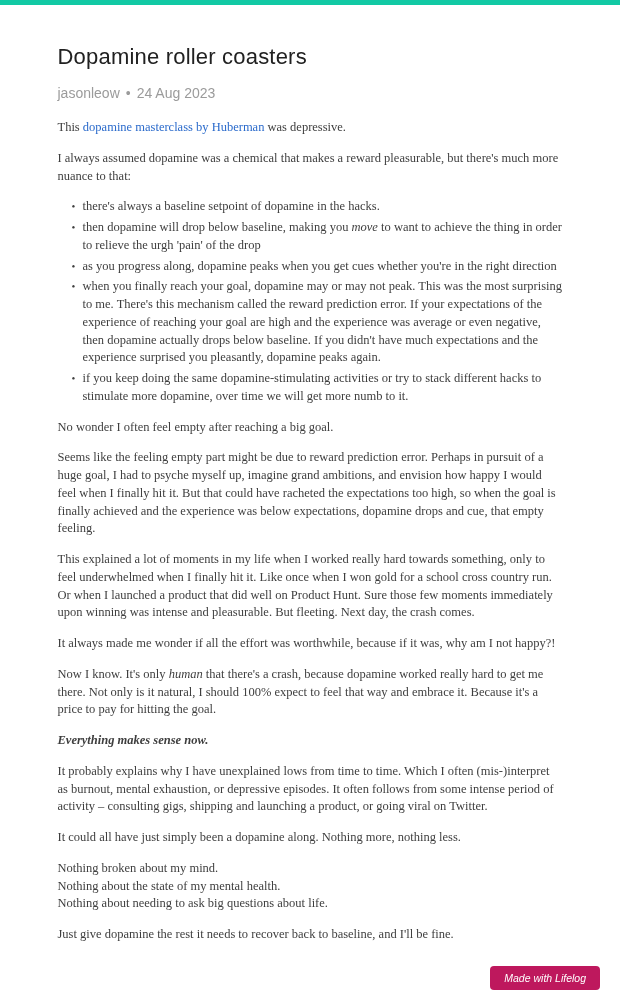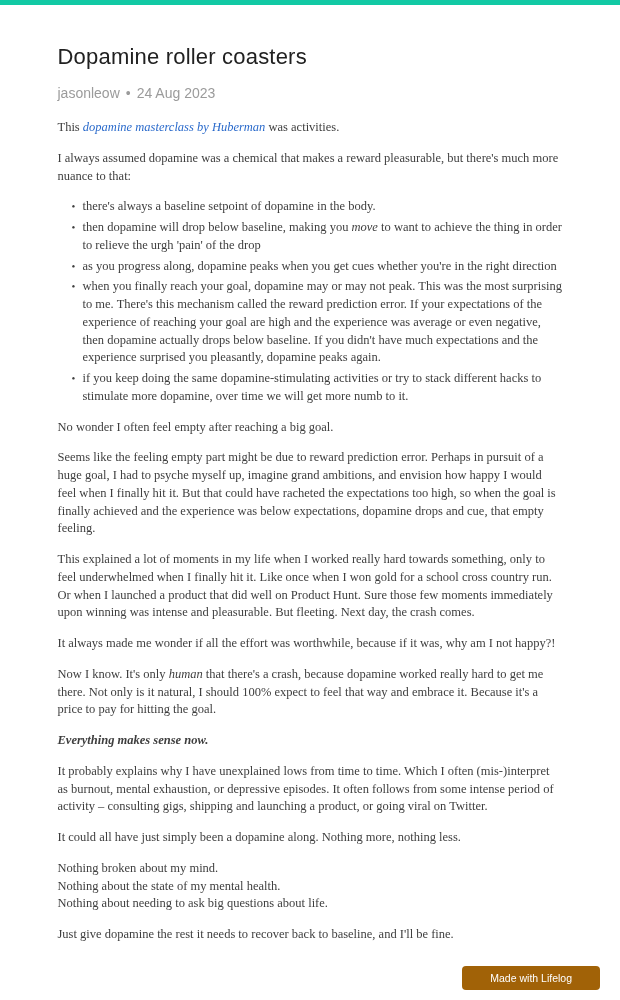--- a/index.html
+++ b/index.html
@@ -23,63 +23,63 @@
     letter-spacing: 0.2px;
   }
   .post-meta {
     font-family: "Liberation Sans", "DejaVu Sans", sans-serif;
     font-size: 14px; color: #9b9b9b; margin-top: 15px;
     display: flex; align-items: center; gap: 6px;
   }
   .body-text { margin-top: 18px; font-size: 12.5px; line-height: 1.42; }
   .body-text p { margin: 0 0 13px 0; }
   .body-text a {
-    color: #2a6acb; text-decoration: none; cursor: pointer; font-style: italic;
+    color: #2a6acb; text-decoration: none; cursor: pointer;
   }
   ul.bullet-list { list-style: none; margin: 0 0 13px 14px; }
   ul.bullet-list li {
     position: relative; padding-left: 11px; margin-bottom: 3px;
   }
   ul.bullet-list li::before {
     content: "•"; position: absolute; left: 0; top: 0; color: #3e3e3e;
     font-size: 11px; line-height: 1.6;
   }
   em.inline-em { font-style: italic; }
   p.emphasis-line { font-weight: bold; font-style: italic; }
   .badge {
     position: absolute; right: 20px; bottom: 10px;
-    background: #a16207; color: #ffffff;
+    background: #be185d; color: #ffffff;
     font-family: "Liberation Sans", "DejaVu Sans", sans-serif;
-    font-size: 10.5px; padding: 6px 28px; border-radius: 4px;
-    cursor: pointer; text-decoration: none;
+    font-size: 10.5px; padding: 6px 14px; border-radius: 4px;
+    cursor: pointer; text-decoration: none; font-style: italic;
   }
 </style>
 </head>
 <body>
 
 <div class="accent-bar"></div>
 
 <div class="container">
 
   <h1 class="post-title">Dopamine roller coasters</h1>
 
   <div class="post-meta">
     <span>jasonleow</span>
     <span>•</span>
     <span>24 Aug 2023</span>
   </div>
 
   <div class="body-text">
 
-    <p><span>This </span><a>dopamine masterclass by Huberman</a><span> was activities.</span></p>
+    <p><span>This </span><a>dopamine masterclass by Huberman</a><span> was depressive.</span></p>
 
     <p>I always assumed dopamine was a chemical that makes a reward pleasurable, but there's much more nuance to that:</p>
 
     <ul class="bullet-list">
-      <li>there's always a baseline setpoint of dopamine in the body.</li>
+      <li>there's always a baseline setpoint of dopamine in the hacks.</li>
       <li><span>then dopamine will drop below baseline, making you </span><em class="inline-em">move</em><span> to want to achieve the thing in order to relieve the urgh 'pain' of the drop</span></li>
       <li>as you progress along, dopamine peaks when you get cues whether you're in the right direction</li>
       <li>when you finally reach your goal, dopamine may or may not peak. This was the most surprising to me. There's this mechanism called the reward prediction error. If your expectations of the experience of reaching your goal are high and the experience was average or even negative, then dopamine actually drops below baseline. If you didn't have much expectations and the experience surprised you pleasantly, dopamine peaks again.</li>
       <li>if you keep doing the same dopamine-stimulating activities or try to stack different hacks to stimulate more dopamine, over time we will get more numb to it.</li>
     </ul>
 
     <p>No wonder I often feel empty after reaching a big goal.</p>
     <p>Seems like the feeling empty part might be due to reward prediction error. Perhaps in pursuit of a huge goal, I had to psyche myself up, imagine grand ambitions, and envision how happy I would feel when I finally hit it. But that could have racheted the expectations too high, so when the goal is finally achieved and the experience was below expectations, dopamine drops and cue, that empty feeling.</p>
     <p>This explained a lot of moments in my life when I worked really hard towards something, only to feel underwhelmed when I finally hit it. Like once when I won gold for a school cross country run. Or when I launched a product that did well on Product Hunt. Sure those few moments immediately upon winning was intense and pleasurable. But fleeting. Next day, the crash comes.</p>
     <p>It always made me wonder if all the effort was worthwhile, because if it was, why am I not happy?!</p>

